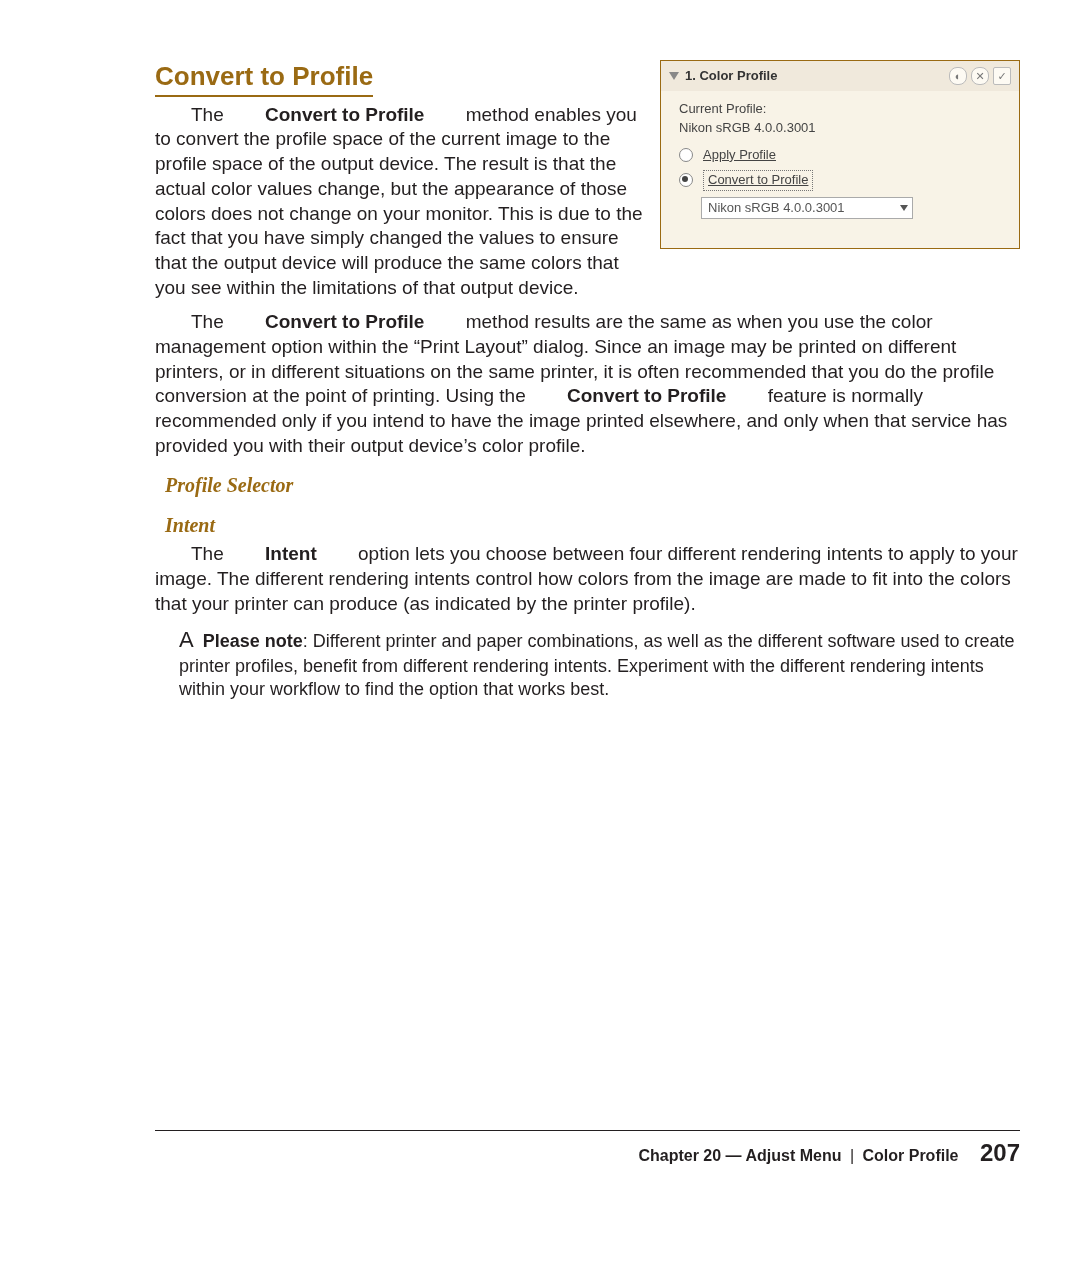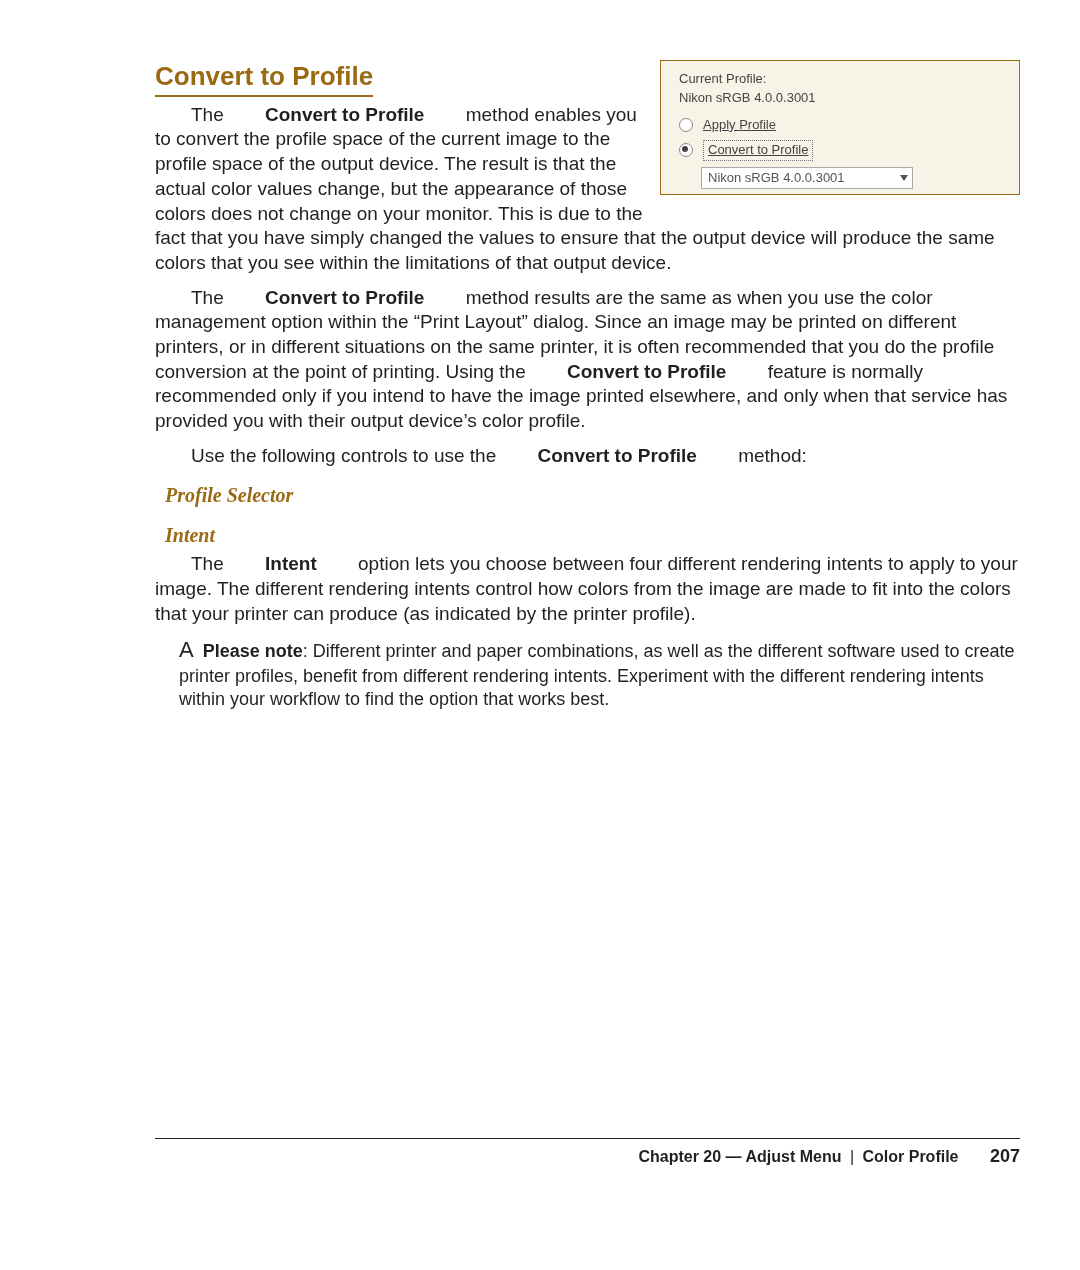--- a/index.html
+++ b/index.html
@@ -68,21 +68,21 @@
     display: flex;
     align-items: center;
     justify-content: center;
     font-size: 11px;
     color: #777;
     background: #fdfaf3;
   }
   .hdr-btn.square { border-radius: 2px; }
   .ui-body {
     background: #f8f3e7;
-    padding: 10px 14px 5px 18px;
+    padding: 10px 14px 29px 18px;
   }
   .cur-label { margin-bottom: 2px; }
   .cur-value { margin-bottom: 10px; }
   .radio-row {
     display: flex;
     align-items: center;
     margin: 6px 0;
     text-decoration: underline;
   }
   .radio {
@@ -154,31 +154,38 @@
     left: 155px;
     right: 60px;
     bottom: 102px;
     border-top: 1px solid #231f20;
     padding-top: 6px;
     text-align: right;
     font-size: 16px;
   }
   .footer .bold { font-weight: 700; }
   .footer .sep { margin: 0 4px; font-weight: 400; }
-  .footer .pg { font-weight: 700; margin-left: 27px; font-size: 18px; text-align: right; }
+  .footer .pg { font-weight: 700; margin-left: 17px; font-size: 24px; text-align: right; }
 </style>
 </head>
 <body>
 
 <div class="page">
 
   <h2 class="section-title">Convert to Profile</h2>
 
   <div class="float-ui">
     <div class="ui-box">
+      <div class="ui-header">
+        <div class="tri"></div>
+        <div class="title">1. Color Profile</div>
+        <div class="hdr-btn">◐</div>
+        <div class="hdr-btn">✕</div>
+        <div class="hdr-btn square">✓</div>
+      </div>
       <div class="ui-body">
         <div class="cur-label">Current Profile:</div>
         <div class="cur-value">Nikon sRGB 4.0.0.3001</div>
 
         <div class="radio-row">
           <div class="radio"></div>
           <span class="radio-label">Apply Profile</span>
         </div>
 
         <div class="radio-row">
@@ -195,23 +202,20 @@
   </div>
 
   <p class="body">
     <span class="run">The </span><span class="run bold">Convert to Profile</span><span class="run"> method enables you to convert the profile space of the current image to the profile space of the output device. The result is that the actual color values change, but the appearance of those colors does not change on your monitor. This is due to the fact that you have simply changed the values to ensure that the output device will produce the same colors that you see within the limitations of that output device.</span>
   </p>
 
   <p class="body">
     <span class="run">The </span><span class="run bold">Convert to Profile</span><span class="run"> method results are the same as when you use the color management option within the “Print Layout” dialog. Since an image may be printed on different printers, or in different situations on the same printer, it is often recommended that you do the profile conversion at the point of printing. Using the </span><span class="run bold">Convert to Profile</span><span class="run"> feature is normally recommended only if you intend to have the image printed elsewhere, and only when that service has provided you with their output device’s color profile.</span>
   </p>
 
-  <p class="body">
-    <span class="run">Use the following controls to use the </span><span class="run bold">Convert to Profile</span><span class="run"> method:</span>
-  </p>
 
   <div class="sub-h">Profile Selector</div>
 
   <div class="sub-h">Intent</div>
   <p class="body sub-body">
     <span class="run">The </span><span class="run bold">Intent</span><span class="run"> option lets you choose between four different rendering intents to apply to your image. The different rendering intents control how colors from the image are made to fit into the colors that your printer can produce (as indicated by the printer profile).</span>
   </p>
 
   <p class="note">
     <span class="A">A</span>

